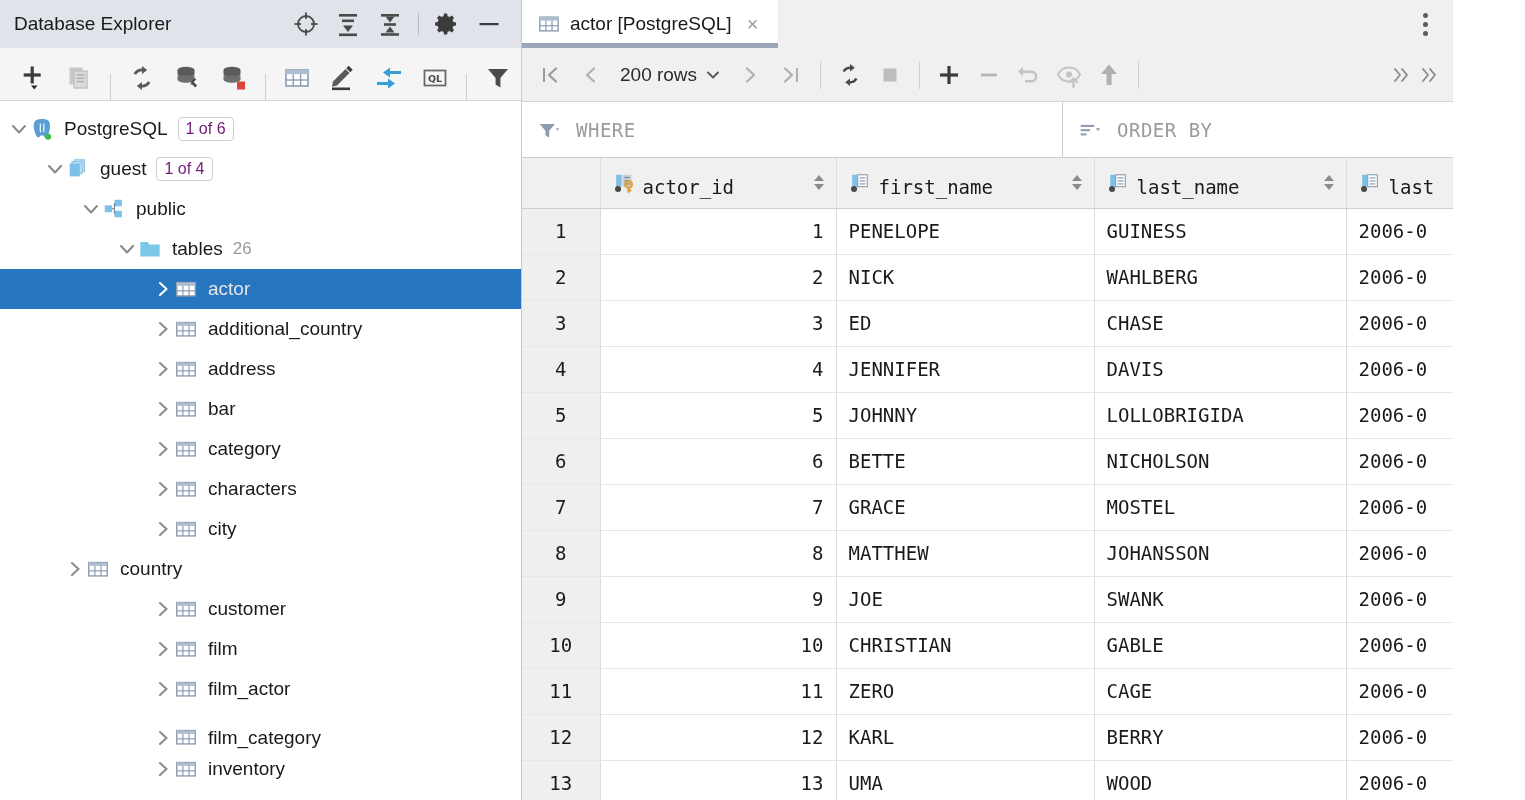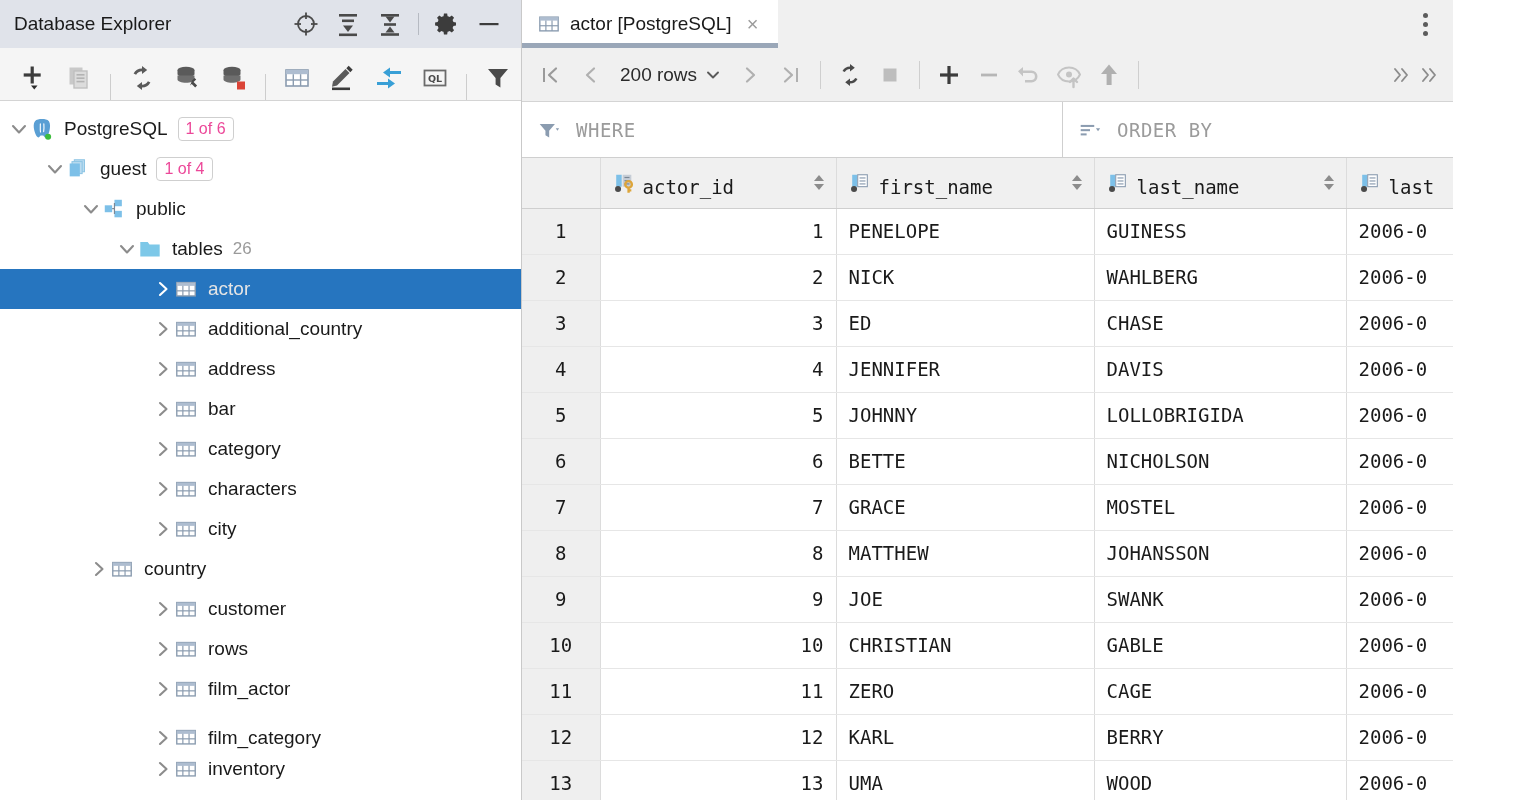--- a/index.html
+++ b/index.html
@@ -58,21 +58,21 @@
   .tree-row.selected { background: #2675bf; color: #e5e5e5; }
   .chev {
     width: 22px; height: 22px; display: inline-flex;
     align-items: center; justify-content: center; flex: 0 0 22px;
     cursor: pointer;
   }
   .chev svg { display: block; }
   .tree-icon { width: 24px; height: 24px; flex: 0 0 24px; margin-right: 10px; display:flex; align-items:center; justify-content:center;}
   .tree-label { margin-right: 10px; }
   .badge {
-    font-size: 16px; color: #ec4899;
+    font-size: 16px; color: #701a75;
     border: 1px solid #cfcfcf; border-radius: 4px;
     padding: 1px 7px; line-height: 1.3;
   }
   .count { font-size: 17px; color: #9a9a9a; }
 
   
   .right-panel {
     width: 931px; height: 800px; display: flex; flex-direction: column;
     background: #ffffff; position: relative;
   }
@@ -461,21 +461,21 @@
             <svg width="26" height="26" viewBox="0 0 26 26">
               <rect x="3" y="6" width="20" height="14.5" fill="#ffffff" stroke="#8b9cb0" stroke-width="1.5"></rect>
               <rect x="3" y="6" width="20" height="3.6" fill="#aebdd0"></rect>
               <line x1="9.6" y1="9.6" x2="9.6" y2="20.5" stroke="#8b9cb0" stroke-width="1.3"></line>
               <line x1="16.3" y1="9.6" x2="16.3" y2="20.5" stroke="#8b9cb0" stroke-width="1.3"></line>
               <line x1="3" y1="15" x2="23" y2="15" stroke="#8b9cb0" stroke-width="1.3"></line>
             </svg>
           </span>
           <span class="tree-label">city</span>
         </div>
-        <div class="tree-row" style="padding-left: 88px;">
+        <div class="tree-row" style="padding-left: 64px;">
           <span class="chev">
             <svg width="22" height="22" viewBox="0 0 22 22">
               <path d="M8 5 L14.5 11 L8 17" fill="none" stroke="#8c8c8c" stroke-width="2.1" stroke-linecap="round" stroke-linejoin="round"></path>
             </svg>
           </span>
           <span class="tree-icon">
             <svg width="26" height="26" viewBox="0 0 26 26">
               <rect x="3" y="6" width="20" height="14.5" fill="#ffffff" stroke="#8b9cb0" stroke-width="1.5"></rect>
               <rect x="3" y="6" width="20" height="3.6" fill="#aebdd0"></rect>
               <line x1="9.6" y1="9.6" x2="9.6" y2="20.5" stroke="#8b9cb0" stroke-width="1.3"></line>
@@ -510,21 +510,21 @@
           </span>
           <span class="tree-icon">
             <svg width="26" height="26" viewBox="0 0 26 26">
               <rect x="3" y="6" width="20" height="14.5" fill="#ffffff" stroke="#8b9cb0" stroke-width="1.5"></rect>
               <rect x="3" y="6" width="20" height="3.6" fill="#aebdd0"></rect>
               <line x1="9.6" y1="9.6" x2="9.6" y2="20.5" stroke="#8b9cb0" stroke-width="1.3"></line>
               <line x1="16.3" y1="9.6" x2="16.3" y2="20.5" stroke="#8b9cb0" stroke-width="1.3"></line>
               <line x1="3" y1="15" x2="23" y2="15" stroke="#8b9cb0" stroke-width="1.3"></line>
             </svg>
           </span>
-          <span class="tree-label">rows</span>
+          <span class="tree-label">film</span>
         </div>
         <div class="tree-row" style="padding-left: 152px;">
           <span class="chev">
             <svg width="22" height="22" viewBox="0 0 22 22">
               <path d="M8 5 L14.5 11 L8 17" fill="none" stroke="#8c8c8c" stroke-width="2.1" stroke-linecap="round" stroke-linejoin="round"></path>
             </svg>
           </span>
           <span class="tree-icon">
             <svg width="26" height="26" viewBox="0 0 26 26">
               <rect x="3" y="6" width="20" height="14.5" fill="#ffffff" stroke="#8b9cb0" stroke-width="1.5"></rect>

